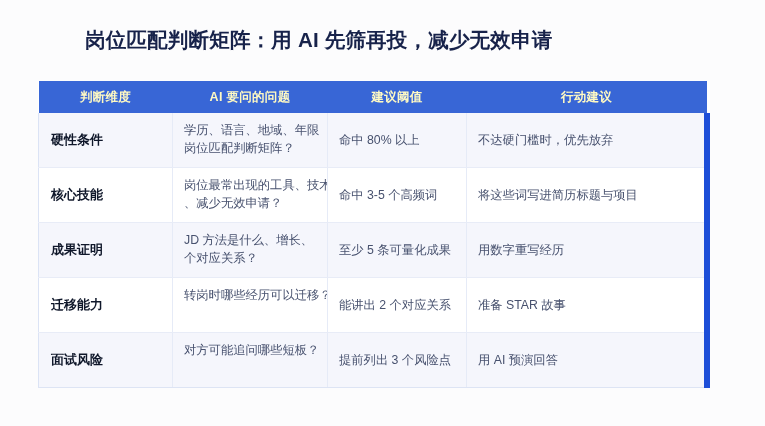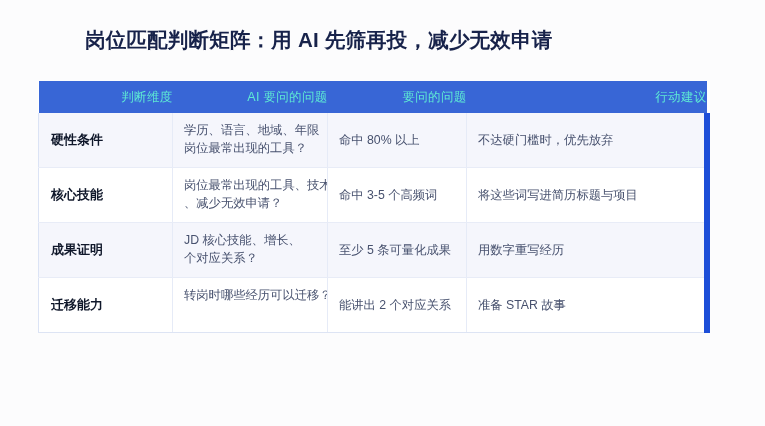--- a/index.html
+++ b/index.html
@@ -47,26 +47,26 @@
     background: #ffffff;
   }
 
   table.matrix-table col.c1 { width: 134px; }
   table.matrix-table col.c2 { width: 155px; }
   table.matrix-table col.c3 { width: 139px; }
   table.matrix-table col.c4 { width: 240px; }
 
   thead th {
     background: #3866d6;
-    color: #5eead4;
+    color: #fef9c3;
     font-size: 12.5px;
-    font-weight: normal;
+    font-weight: bold;
     height: 32px;
     padding: 0;
-    text-align: right;
+    text-align: center;
     vertical-align: middle;
     border: none;
     letter-spacing: 0.3px;
   }
 
   tbody td {
     height: 54px;
     padding: 0 0 0 11px;
     font-size: 12.3px;
     color: #47516e;
@@ -121,32 +121,32 @@
       <colgroup>
         <col class="c1">
           <col class="c2">
           <col class="c3">
           <col class="c4">
       </colgroup>
       <thead>
         <tr>
           <th>判断维度</th>
           <th>AI 要问的问题</th>
-          <th>要问的问题</th>
+          <th>建议阈值</th>
           <th>行动建议</th>
         </tr>
       </thead>
       <tbody>
 
         <tr>
           <td>硬性条件</td>
           <td>
             <span class="cell-clip">
               <span class="l1">学历、语言、地域、年限</span>
-              <span class="l2">岗位最常出现的工具？</span>
+              <span class="l2">岗位匹配判断矩阵？</span>
             </span>
           </td>
           <td>
             <span class="cell-plain">命中 80% 以上</span>
           </td>
           <td>
             <span class="cell-plain">不达硬门槛时，优先放弃</span>
           </td>
         </tr>
 
@@ -163,21 +163,21 @@
           </td>
           <td>
             <span class="cell-plain">将这些词写进简历标题与项目</span>
           </td>
         </tr>
 
         <tr>
           <td>成果证明</td>
           <td>
             <span class="cell-clip">
-              <span class="l1">JD 核心技能、增长、</span>
+              <span class="l1">JD 方法是什么、增长、</span>
               <span class="l2">个对应关系？</span>
             </span>
           </td>
           <td>
             <span class="cell-plain">至少 5 条可量化成果</span>
           </td>
           <td>
             <span class="cell-plain">用数字重写经历</span>
           </td>
         </tr>
@@ -191,18 +191,33 @@
             </span>
           </td>
           <td>
             <span class="cell-plain">能讲出 2 个对应关系</span>
           </td>
           <td>
             <span class="cell-plain">准备 STAR 故事</span>
           </td>
         </tr>
 
+        <tr>
+          <td>面试风险</td>
+          <td>
+            <span class="cell-clip">
+              <span class="l1">对方可能追问哪些短板？</span>
+              <span class="l2"></span>
+            </span>
+          </td>
+          <td>
+            <span class="cell-plain">提前列出 3 个风险点</span>
+          </td>
+          <td>
+            <span class="cell-plain">用 AI 预演回答</span>
+          </td>
+        </tr>
 
       </tbody>
     </table>
   </div>
 
 </div>
 
 </body></html>

